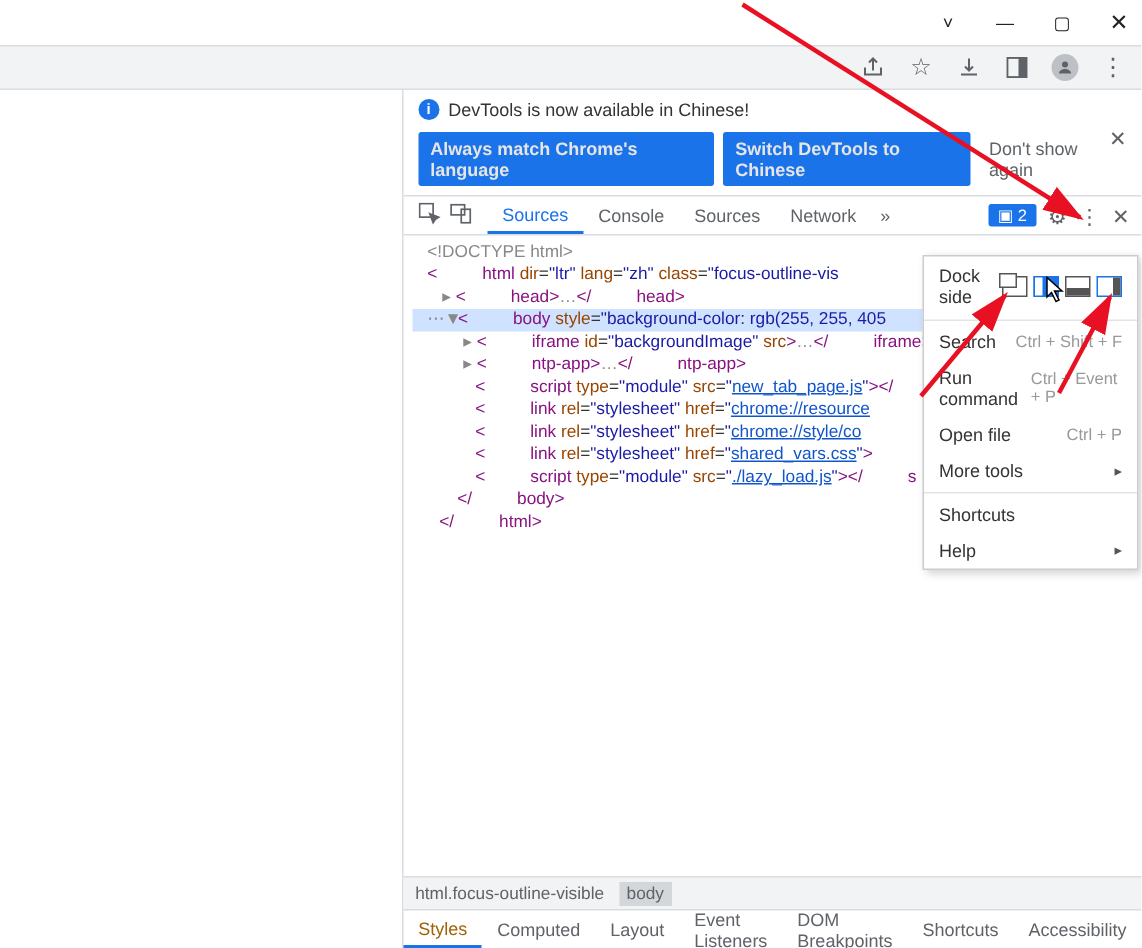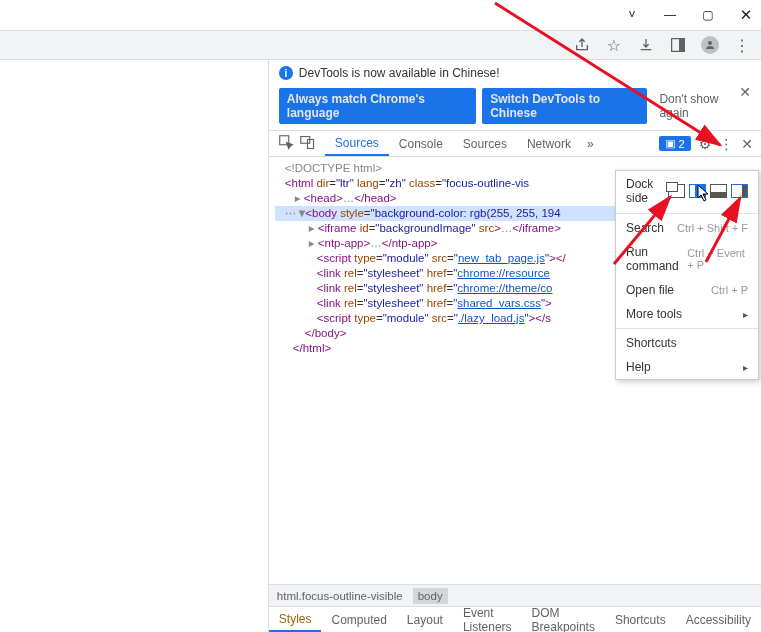--- a/index.html
+++ b/index.html
@@ -32,21 +32,21 @@
   .msg-badge { background:#1a73e8; color:#fff; font-size:11px; padding:1px 6px; border-radius:2px; display:flex; align-items:center; gap:3px; }
   .gear { font-size:14px; color:#5f6368; }
   .kebab { font-size:14px; color:#5f6368; }
   .dt-close { font-size:14px; color:#5f6368; }
   .dt-left-icons { display:flex; gap:6px; padding:0 10px; }
   
   .dom-tree { flex:1; overflow:auto; font-family: Consolas, Menlo, monospace; font-size:11.5px; line-height:15px; padding:4px 6px; color:#333; }
   .dom-tree .line { white-space:nowrap; }
   .tri { display:inline-block; width:9px; color:#888; }
   .tag-angle { color:#881280; }
-  .tag-name { color:#881280; }
+  .tag-name { color:#881280;margin-left:30px; }
   .attr-name { color:#994500; }
   .attr-val { color:#1a1aa6; }
   .link-val { color:#1155cc; text-decoration:underline; }
   .grey { color:#888; }
   .sel-line { background:#cfe2ff; }
   
   .breadcrumb { height:22px; border-top:1px solid #dadce0; background:#f1f3f4; font-size:11.5px; display:flex; align-items:center; padding:0 8px; gap:10px; color:#5f6368; }
   .breadcrumb .sel { background:#d4d7da; padding:2px 5px; }
   
   .styles-tabs { height:26px; border-top:1px solid #dadce0; display:flex; align-items:center; font-size:12px; color:#5f6368; gap:0; }
@@ -144,26 +144,26 @@
         <span class="gear">⚙</span>
         <span class="kebab">⋮</span>
         <span class="dt-close">✕</span>
       </div>
     </div>
 
     <div class="dom-tree">
       <div class="line grey" style="padding-left:10px">&lt;!DOCTYPE html&gt;</div>
       <div class="line" style="padding-left:10px"><span class="tag-angle">&lt;</span><span class="tag-name">html</span> <span class="attr-name">dir</span>=<span class="attr-val">"<span>ltr</span>"</span> <span class="attr-name">lang</span>=<span class="attr-val">"<span>zh</span>"</span> <span class="attr-name">class</span>=<span class="attr-val">"<span>focus-outline-vis</span></span></div>
       <div class="line" style="padding-left:20px"><span class="tri">▸</span><span class="tag-angle">&lt;</span><span class="tag-name">head</span><span class="tag-angle">&gt;</span><span class="grey">…</span><span class="tag-angle">&lt;/</span><span class="tag-name">head</span><span class="tag-angle">&gt;</span></div>
-      <div class="line sel-line" style="padding-left:10px"><span class="grey">⋯</span><span class="tri">▼</span><span class="tag-angle">&lt;</span><span class="tag-name">body</span> <span class="attr-name">style</span>=<span class="attr-val">"<span>background-color: rgb(255, 255, 194</span></span></div>
+      <div class="line sel-line" style="padding-left:10px"><span class="grey">⋯</span><span class="tri">▼</span><span class="tag-angle">&lt;</span><span class="tag-name">body</span> <span class="attr-name">style</span>=<span class="attr-val">"<span>background-color: rgb(255, 255, 405</span></span></div>
       <div class="line" style="padding-left:34px"><span class="tri">▸</span><span class="tag-angle">&lt;</span><span class="tag-name">iframe</span> <span class="attr-name">id</span>=<span class="attr-val">"<span>backgroundImage</span>"</span> <span class="attr-name">src</span><span class="tag-angle">&gt;</span><span class="grey">…</span><span class="tag-angle">&lt;/</span><span class="tag-name">iframe</span><span class="tag-angle">&gt;</span></div>
       <div class="line" style="padding-left:34px"><span class="tri">▸</span><span class="tag-angle">&lt;</span><span class="tag-name">ntp-app</span><span class="tag-angle">&gt;</span><span class="grey">…</span><span class="tag-angle">&lt;/</span><span class="tag-name">ntp-app</span><span class="tag-angle">&gt;</span></div>
       <div class="line" style="padding-left:42px"><span class="tag-angle">&lt;</span><span class="tag-name">script</span> <span class="attr-name">type</span>=<span class="attr-val">"module"</span> <span class="attr-name">src</span>=<span class="attr-val">"<span class="link-val">new_tab_page.js</span>"</span><span class="tag-angle">&gt;&lt;/</span></div>
       <div class="line" style="padding-left:42px"><span class="tag-angle">&lt;</span><span class="tag-name">link</span> <span class="attr-name">rel</span>=<span class="attr-val">"stylesheet"</span> <span class="attr-name">href</span>=<span class="attr-val">"<span class="link-val">chrome://resource</span></span></div>
-      <div class="line" style="padding-left:42px"><span class="tag-angle">&lt;</span><span class="tag-name">link</span> <span class="attr-name">rel</span>=<span class="attr-val">"stylesheet"</span> <span class="attr-name">href</span>=<span class="attr-val">"<span class="link-val">chrome://theme/co</span></span></div>
+      <div class="line" style="padding-left:42px"><span class="tag-angle">&lt;</span><span class="tag-name">link</span> <span class="attr-name">rel</span>=<span class="attr-val">"stylesheet"</span> <span class="attr-name">href</span>=<span class="attr-val">"<span class="link-val">chrome://style/co</span></span></div>
       <div class="line" style="padding-left:42px"><span class="tag-angle">&lt;</span><span class="tag-name">link</span> <span class="attr-name">rel</span>=<span class="attr-val">"stylesheet"</span> <span class="attr-name">href</span>=<span class="attr-val">"<span class="link-val">shared_vars.css</span>"</span><span class="tag-angle">&gt;</span></div>
       <div class="line" style="padding-left:42px"><span class="tag-angle">&lt;</span><span class="tag-name">script</span> <span class="attr-name">type</span>=<span class="attr-val">"module"</span> <span class="attr-name">src</span>=<span class="attr-val">"<span class="link-val">./lazy_load.js</span>"</span><span class="tag-angle">&gt;&lt;/</span><span class="tag-name">s</span></div>
       <div class="line" style="padding-left:30px"><span class="tag-angle">&lt;/</span><span class="tag-name">body</span><span class="tag-angle">&gt;</span></div>
       <div class="line" style="padding-left:18px"><span class="tag-angle">&lt;/</span><span class="tag-name">html</span><span class="tag-angle">&gt;</span></div>
     </div>
 
     <div class="breadcrumb">
       <span>html.focus-outline-visible</span>
       <span class="sel">body</span>
     </div>

